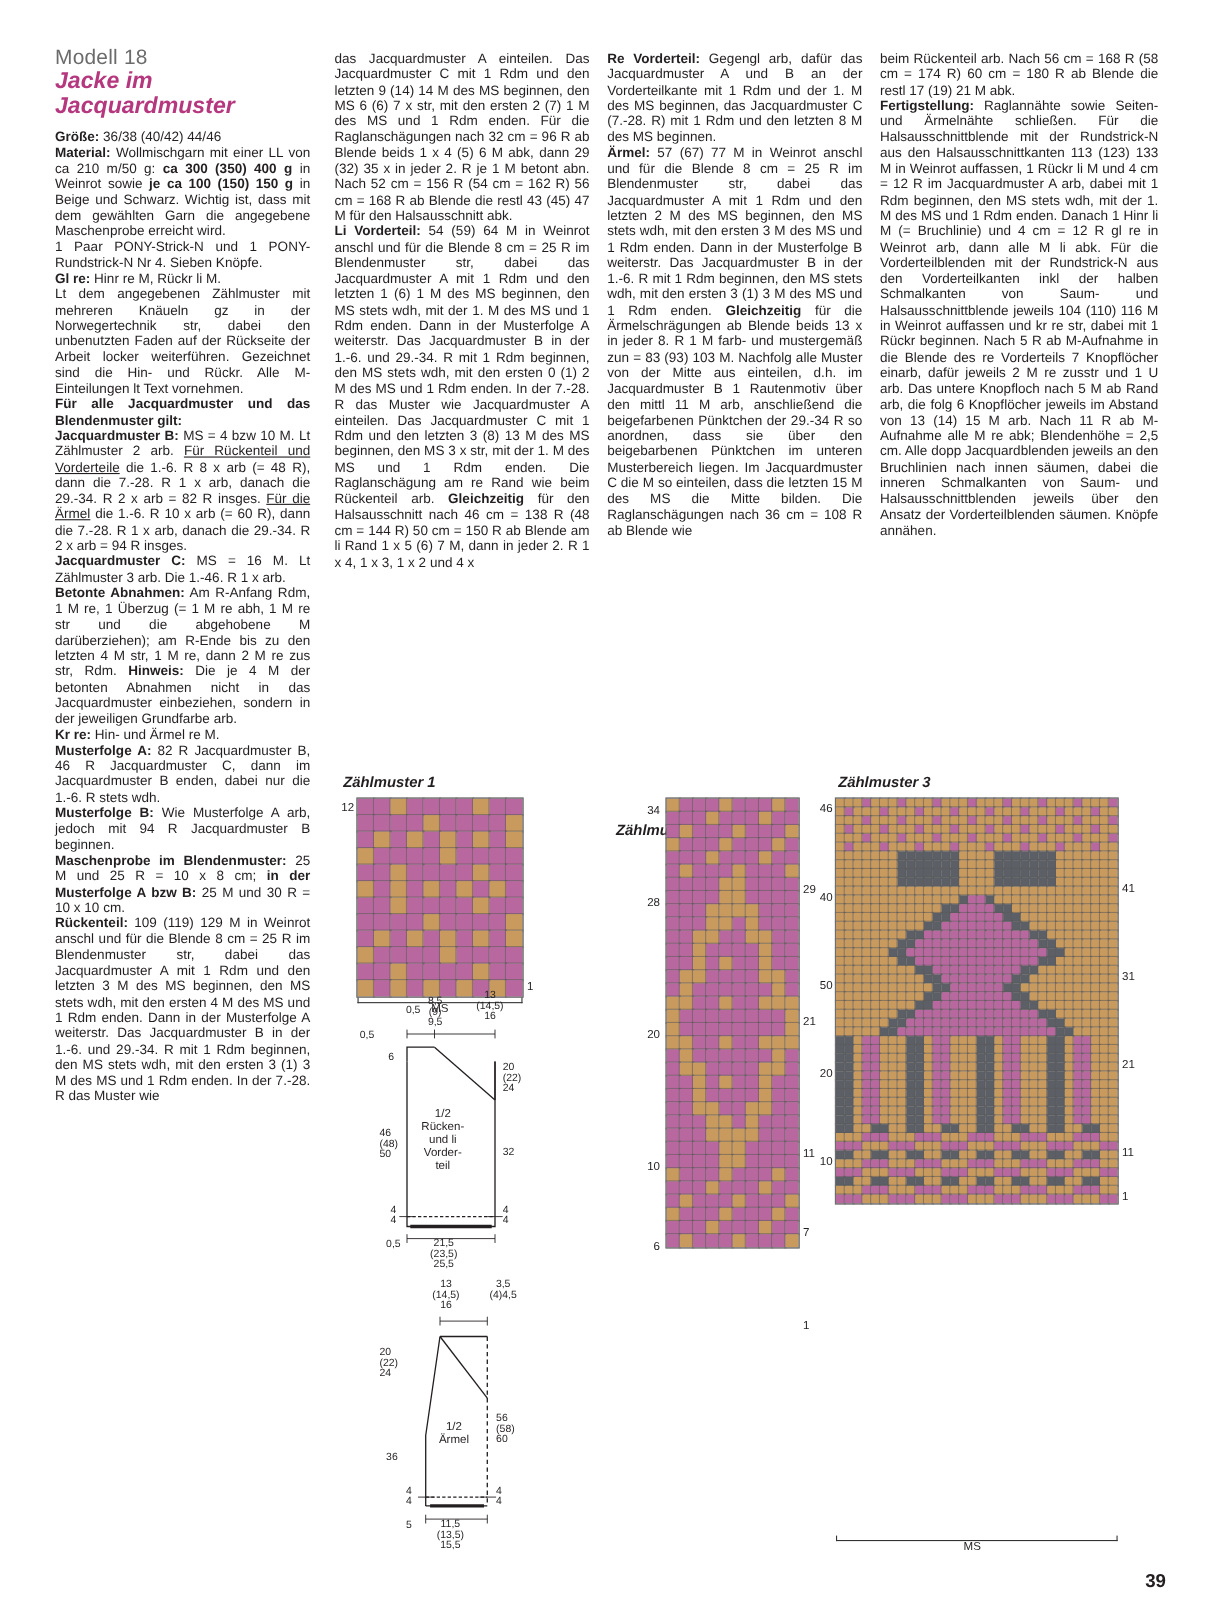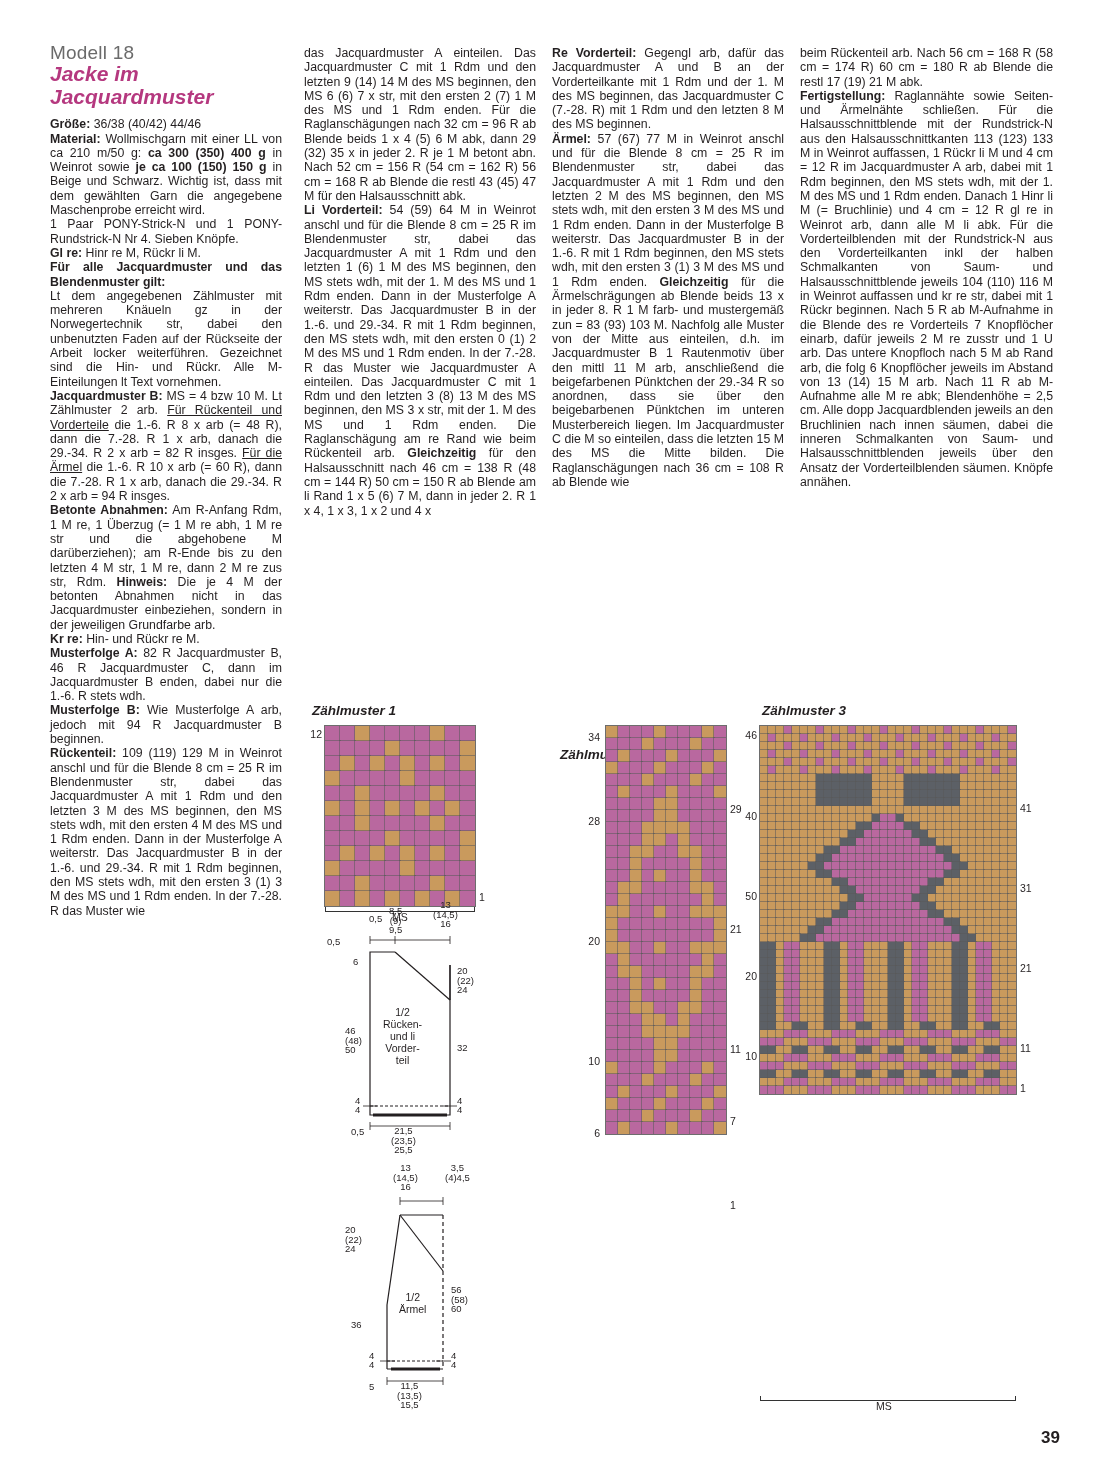--- a/index.html
+++ b/index.html
@@ -109,27 +109,29 @@
 <div class="page">
 
   <div class="col col1">
     <div class="modell">Modell 18</div>
     <div class="title">Jacke im<br>Jacquardmuster</div>
 
     <p><b>Größe:</b><span> 36/38 (40/42) 44/46</span></p>
     <p><b>Material:</b><span> Wollmischgarn mit einer LL von ca 210 m/50 g: </span><b>ca 300 (350) 400 g</b><span> in Weinrot sowie </span><b>je ca 100 (150) 150 g</b><span> in Beige und Schwarz. Wichtig ist, dass mit dem gewählten Garn die angegebene Maschenprobe erreicht wird.</span></p>
     <p>1 Paar PONY-Strick-N und 1 PONY-Rundstrick-N Nr 4. Sieben Knöpfe.</p>
     <p><b>Gl re:</b><span> Hinr re M, Rückr li M.</span></p>
+    <p>Lt dem angegebenen Zählmuster mit mehreren Knäueln gz in der Norwegertechnik str, dabei den unbenutzten Faden auf der Rückseite der Arbeit locker weiterführen. Gezeichnet sind die Hin- und Rückr. Alle M-Einteilungen lt Text vornehmen.</p>
     <p><b>Für alle Jacquardmuster und das Blendenmuster gilt:</b></p>
-    <p>Lt dem angegebenen Zählmuster mit mehreren Knäueln gz in der Norwegertechnik str, dabei den unbenutzten Faden auf der Rückseite der Arbeit locker weiterführen. Gezeichnet sind die Hin- und Rückr. Alle M-Einteilungen lt Text vornehmen.</p>
     <p><b>Jacquardmuster B:</b><span> MS = 4 bzw 10 M. Lt Zählmuster 2 arb. </span><span class="u">Für Rückenteil und Vorderteile</span><span> die 1.-6. R 8 x arb (= 48 R), dann die 7.-28. R 1 x arb, danach die 29.-34. R 2 x arb = 82 R insges. </span><span class="u">Für die Ärmel</span><span> die 1.-6. R 10 x arb (= 60 R), dann die 7.-28. R 1 x arb, danach die 29.-34. R 2 x arb = 94 R insges.</span></p>
+    <p><b>Jacquardmuster C:</b><span> MS = 16 M. Lt Zählmuster 3 arb. Die 1.-46. R 1 x arb.</span></p>
     <p><b>Betonte Abnahmen:</b><span> Am R-Anfang Rdm, 1 M re, 1 Überzug (= 1 M re abh, 1 M re str und die abgehobene M darüberziehen); am R-Ende bis zu den letzten 4 M str, 1 M re, dann 2 M re zus str, Rdm. </span><b>Hinweis:</b><span> Die je 4 M der betonten Abnahmen nicht in das Jacquardmuster einbeziehen, sondern in der jeweiligen Grundfarbe arb.</span></p>
-    <p><b>Kr re:</b><span> Hin- und Rückr re M.</span></p>
+    <p><b>Kr re:</b><span> Hin- und Ärmel re M.</span></p>
     <p><b>Musterfolge A:</b><span> 82 R Jacquardmuster B, 46 R Jacquardmuster C, dann im Jacquardmuster B enden, dabei nur die 1.-6. R stets wdh.</span></p>
     <p><b>Musterfolge B:</b><span> Wie Musterfolge A arb, jedoch mit 94 R Jacquardmuster B beginnen.</span></p>
+    <p><b>Maschenprobe im Blendenmuster:</b><span> 25 M und 25 R = 10 x 8 cm; </span><b>in der Musterfolge A bzw B:</b><span> 25 M und 30 R = 10 x 10 cm.</span></p>
     <p><b>Rückenteil:</b><span> 109 (119) 129 M in Weinrot anschl und für die Blende 8 cm = 25 R im Blendenmuster str, dabei das Jacquardmuster A mit 1 Rdm und den letzten 3 M des MS beginnen, den MS stets wdh, mit den ersten 4 M des MS und 1 Rdm enden. Dann in der Musterfolge A weiterstr. Das Jacquardmuster B in der 1.-6. und 29.-34. R mit 1 Rdm beginnen, den MS stets wdh, mit den ersten 3 (1) 3 M des MS und 1 Rdm enden. In der 7.-28. R das Muster wie</span></p>
   </div>
 
   <div class="col col2">
     <p>das Jacquardmuster A einteilen. Das Jacquardmuster C mit 1 Rdm und den letzten 9 (14) 14 M des MS beginnen, den MS 6 (6) 7 x str, mit den ersten 2 (7) 1 M des MS und 1 Rdm enden. Für die Raglanschägungen nach 32 cm = 96 R ab Blende beids 1 x 4 (5) 6 M abk, dann 29 (32) 35 x in jeder 2. R je 1 M betont abn. Nach 52 cm = 156 R (54 cm = 162 R) 56 cm = 168 R ab Blende die restl 43 (45) 47 M für den Halsausschnitt abk.</p>
     <p><b>Li Vorderteil:</b><span> 54 (59) 64 M in Weinrot anschl und für die Blende 8 cm = 25 R im Blendenmuster str, dabei das Jacquardmuster A mit 1 Rdm und den letzten 1 (6) 1 M des MS beginnen, den MS stets wdh, mit der 1. M des MS und 1 Rdm enden. Dann in der Musterfolge A weiterstr. Das Jacquardmuster B in der 1.-6. und 29.-34. R mit 1 Rdm beginnen, den MS stets wdh, mit den ersten 0 (1) 2 M des MS und 1 Rdm enden. In der 7.-28. R das Muster wie Jacquardmuster A einteilen. Das Jacquardmuster C mit 1 Rdm und den letzten 3 (8) 13 M des MS beginnen, den MS 3 x str, mit der 1. M des MS und 1 Rdm enden. Die Raglanschägung am re Rand wie beim Rückenteil arb. </span><b>Gleichzeitig</b><span> für den Halsausschnitt nach 46 cm = 138 R (48 cm = 144 R) 50 cm = 150 R ab Blende am li Rand 1 x 5 (6) 7 M, dann in jeder 2. R 1 x 4, 1 x 3, 1 x 2 und 4 x</span></p>
   </div>
 
   <div class="col col3">
     <p><b>Re Vorderteil:</b><span> Gegengl arb, dafür das Jacquardmuster A und B an der Vorderteilkante mit 1 Rdm und der 1. M des MS beginnen, das Jacquardmuster C (7.-28. R) mit 1 Rdm und den letzten 8 M des MS beginnen.</span></p>

